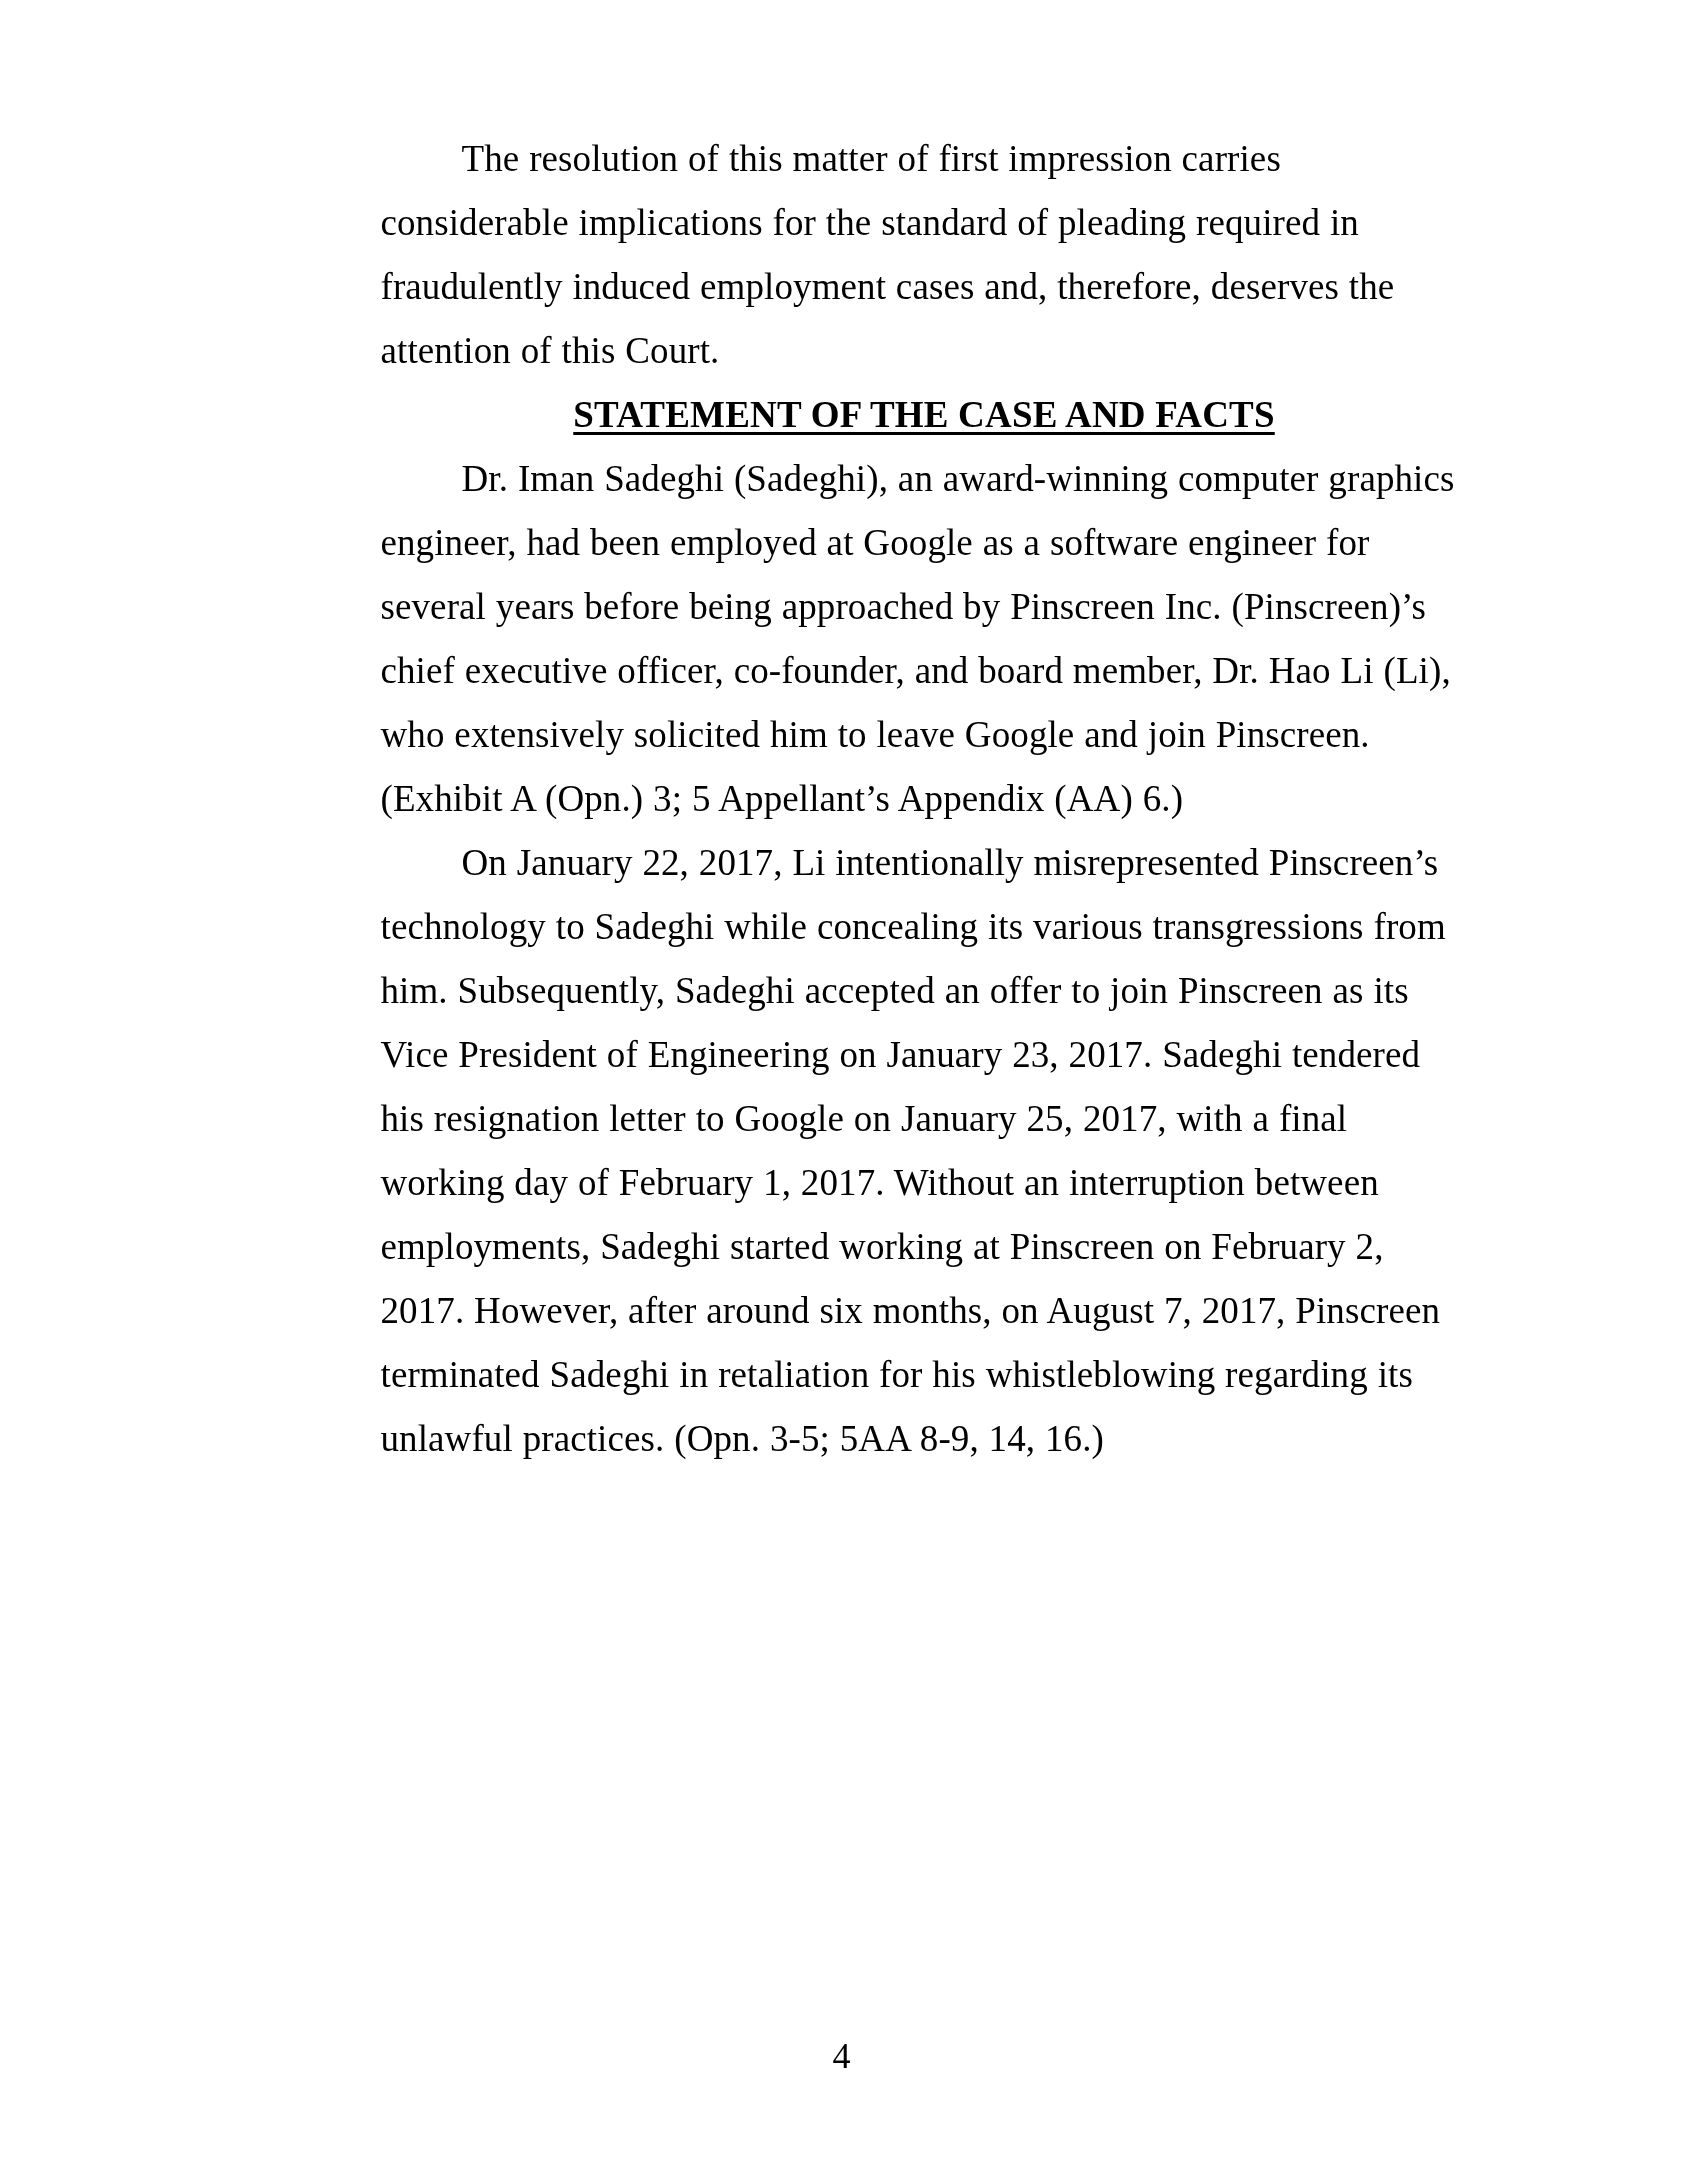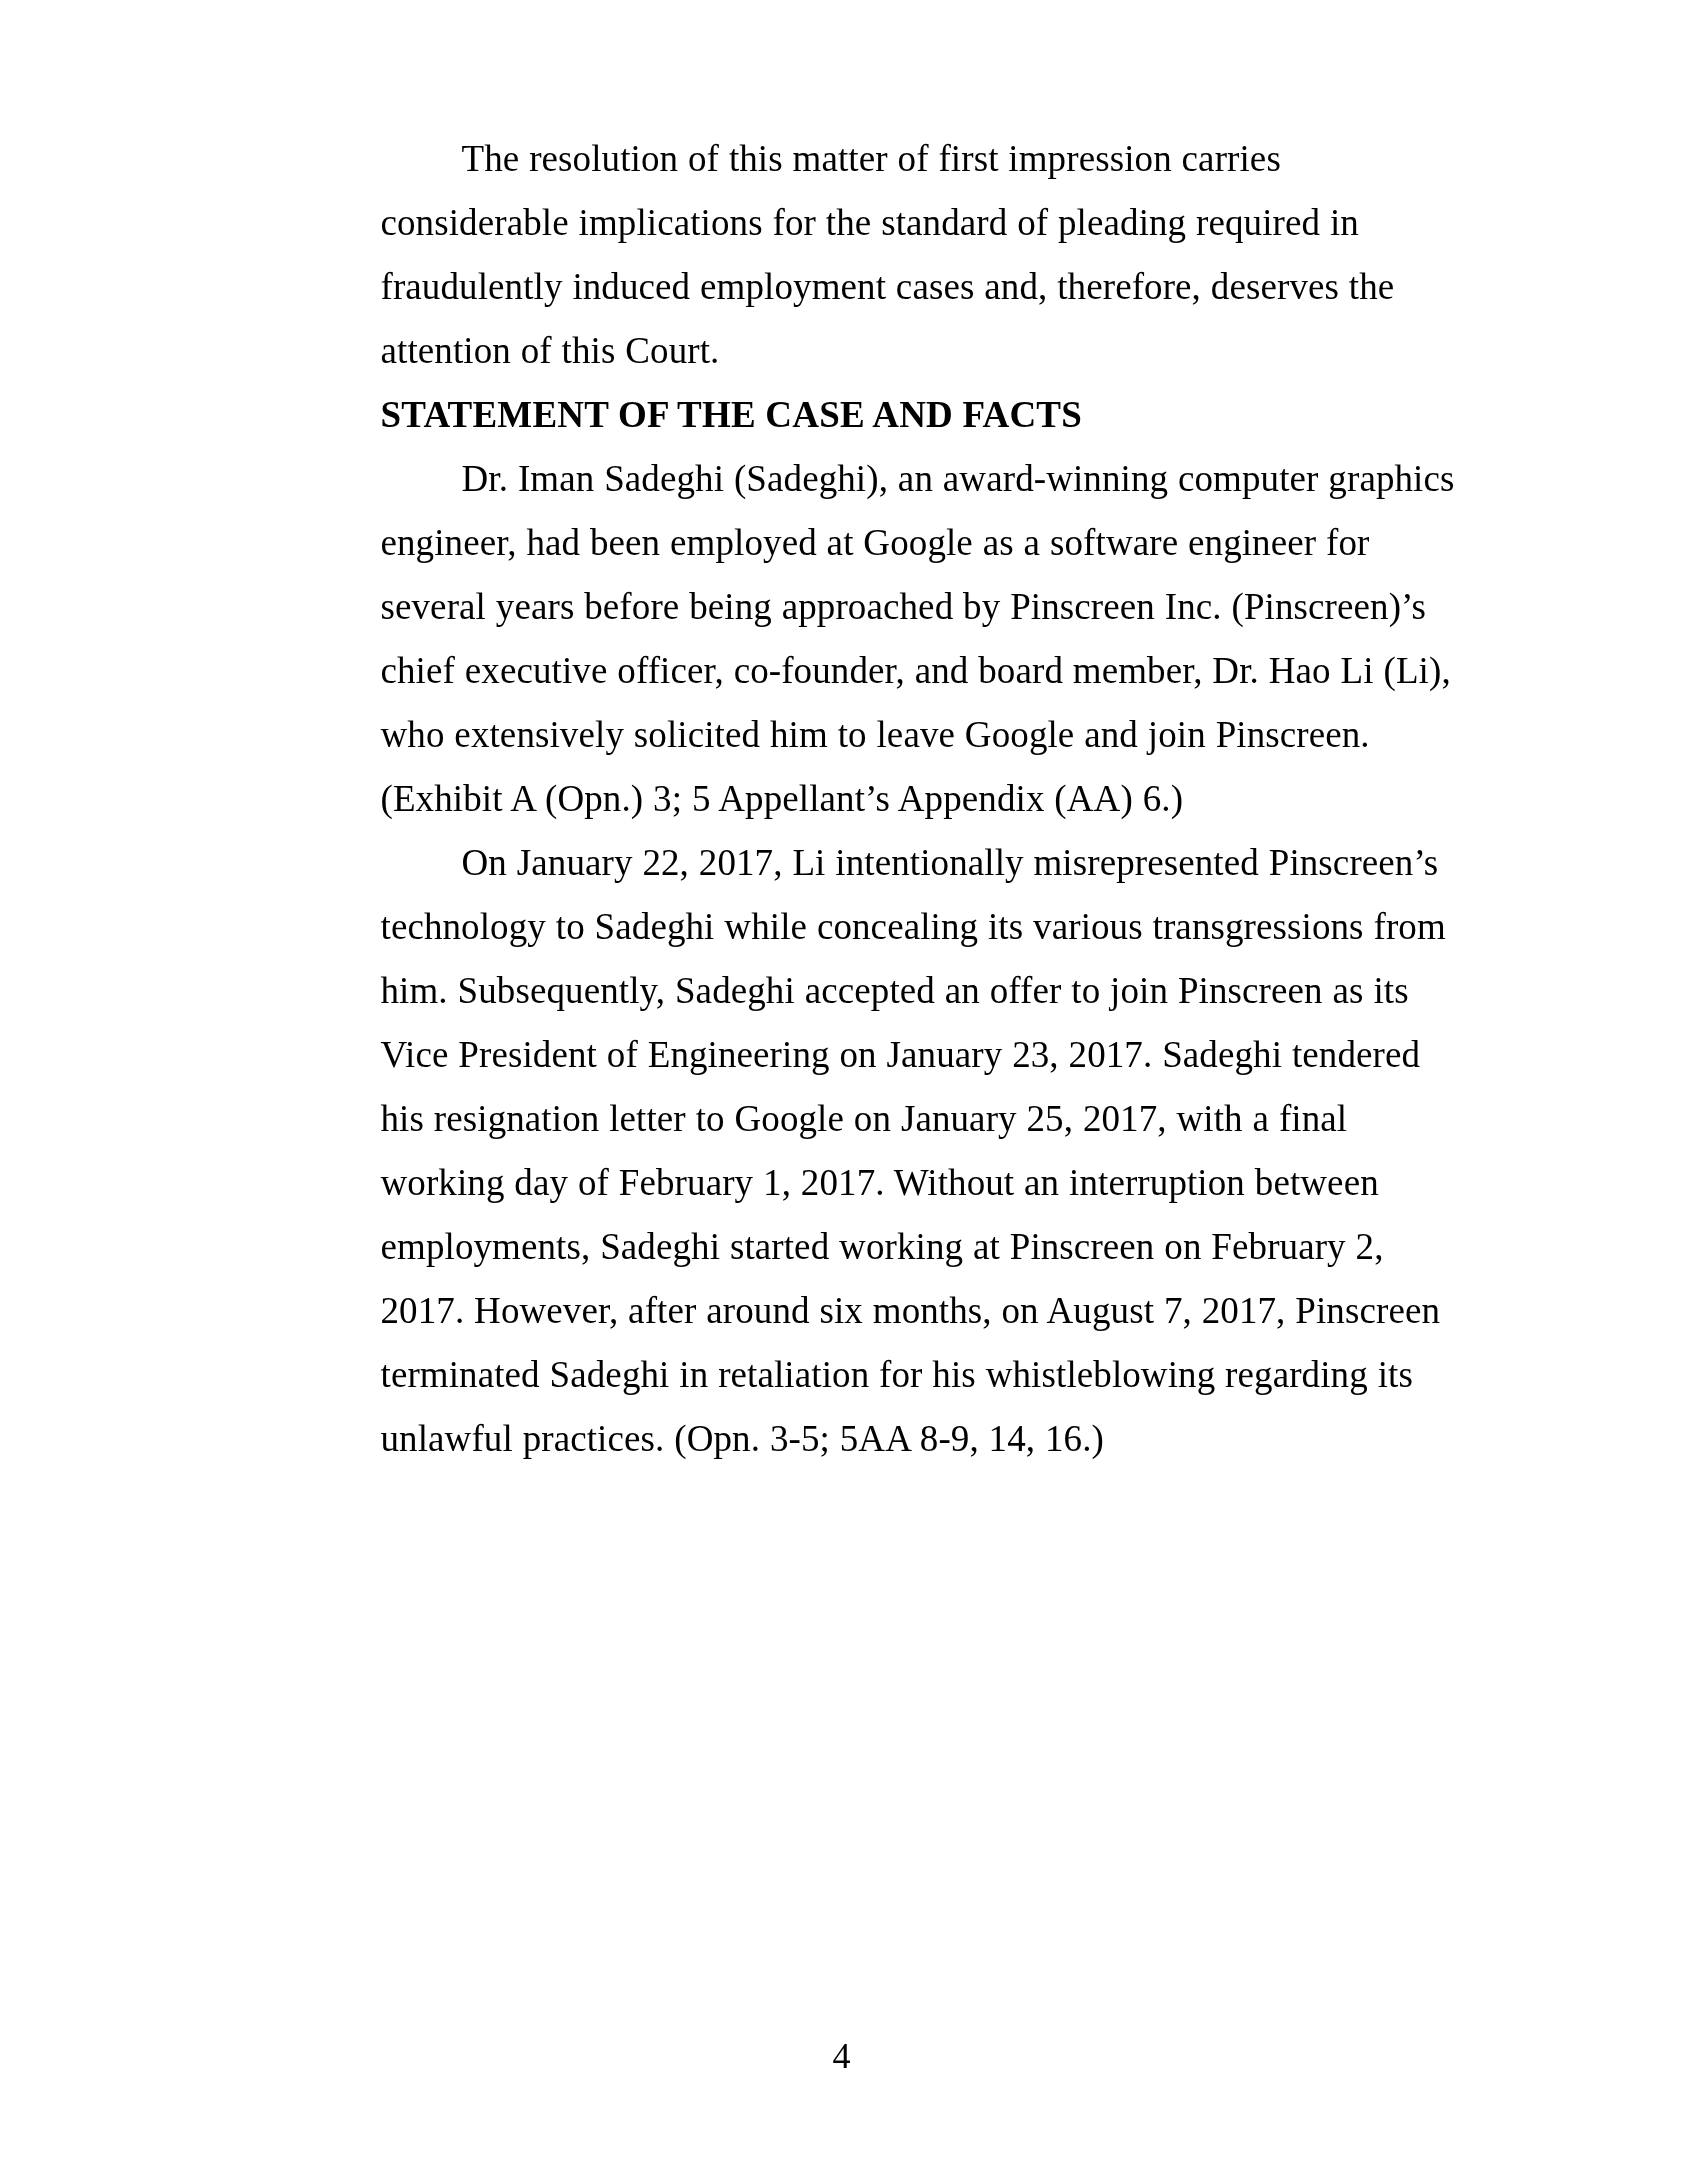--- a/index.html
+++ b/index.html
@@ -29,22 +29,23 @@
     text-indent: 81px;
     margin: 0;
     text-align: left;
     letter-spacing: 0.1px;
     word-spacing: 0.5px;
   }
   .section-heading {
     font-size: 37px;
     line-height: 64px;
     font-weight: bold;
+    text-decoration: underline;
     text-underline-offset: 5px;
-    text-align: left;
+    text-align: center;
     margin: 0;
     letter-spacing: 0.2px;
   }
   .page-number {
     position: absolute;
     left: 0;
     right: 0;
     top: 2035px;
     text-align: center;
     font-size: 36px;

